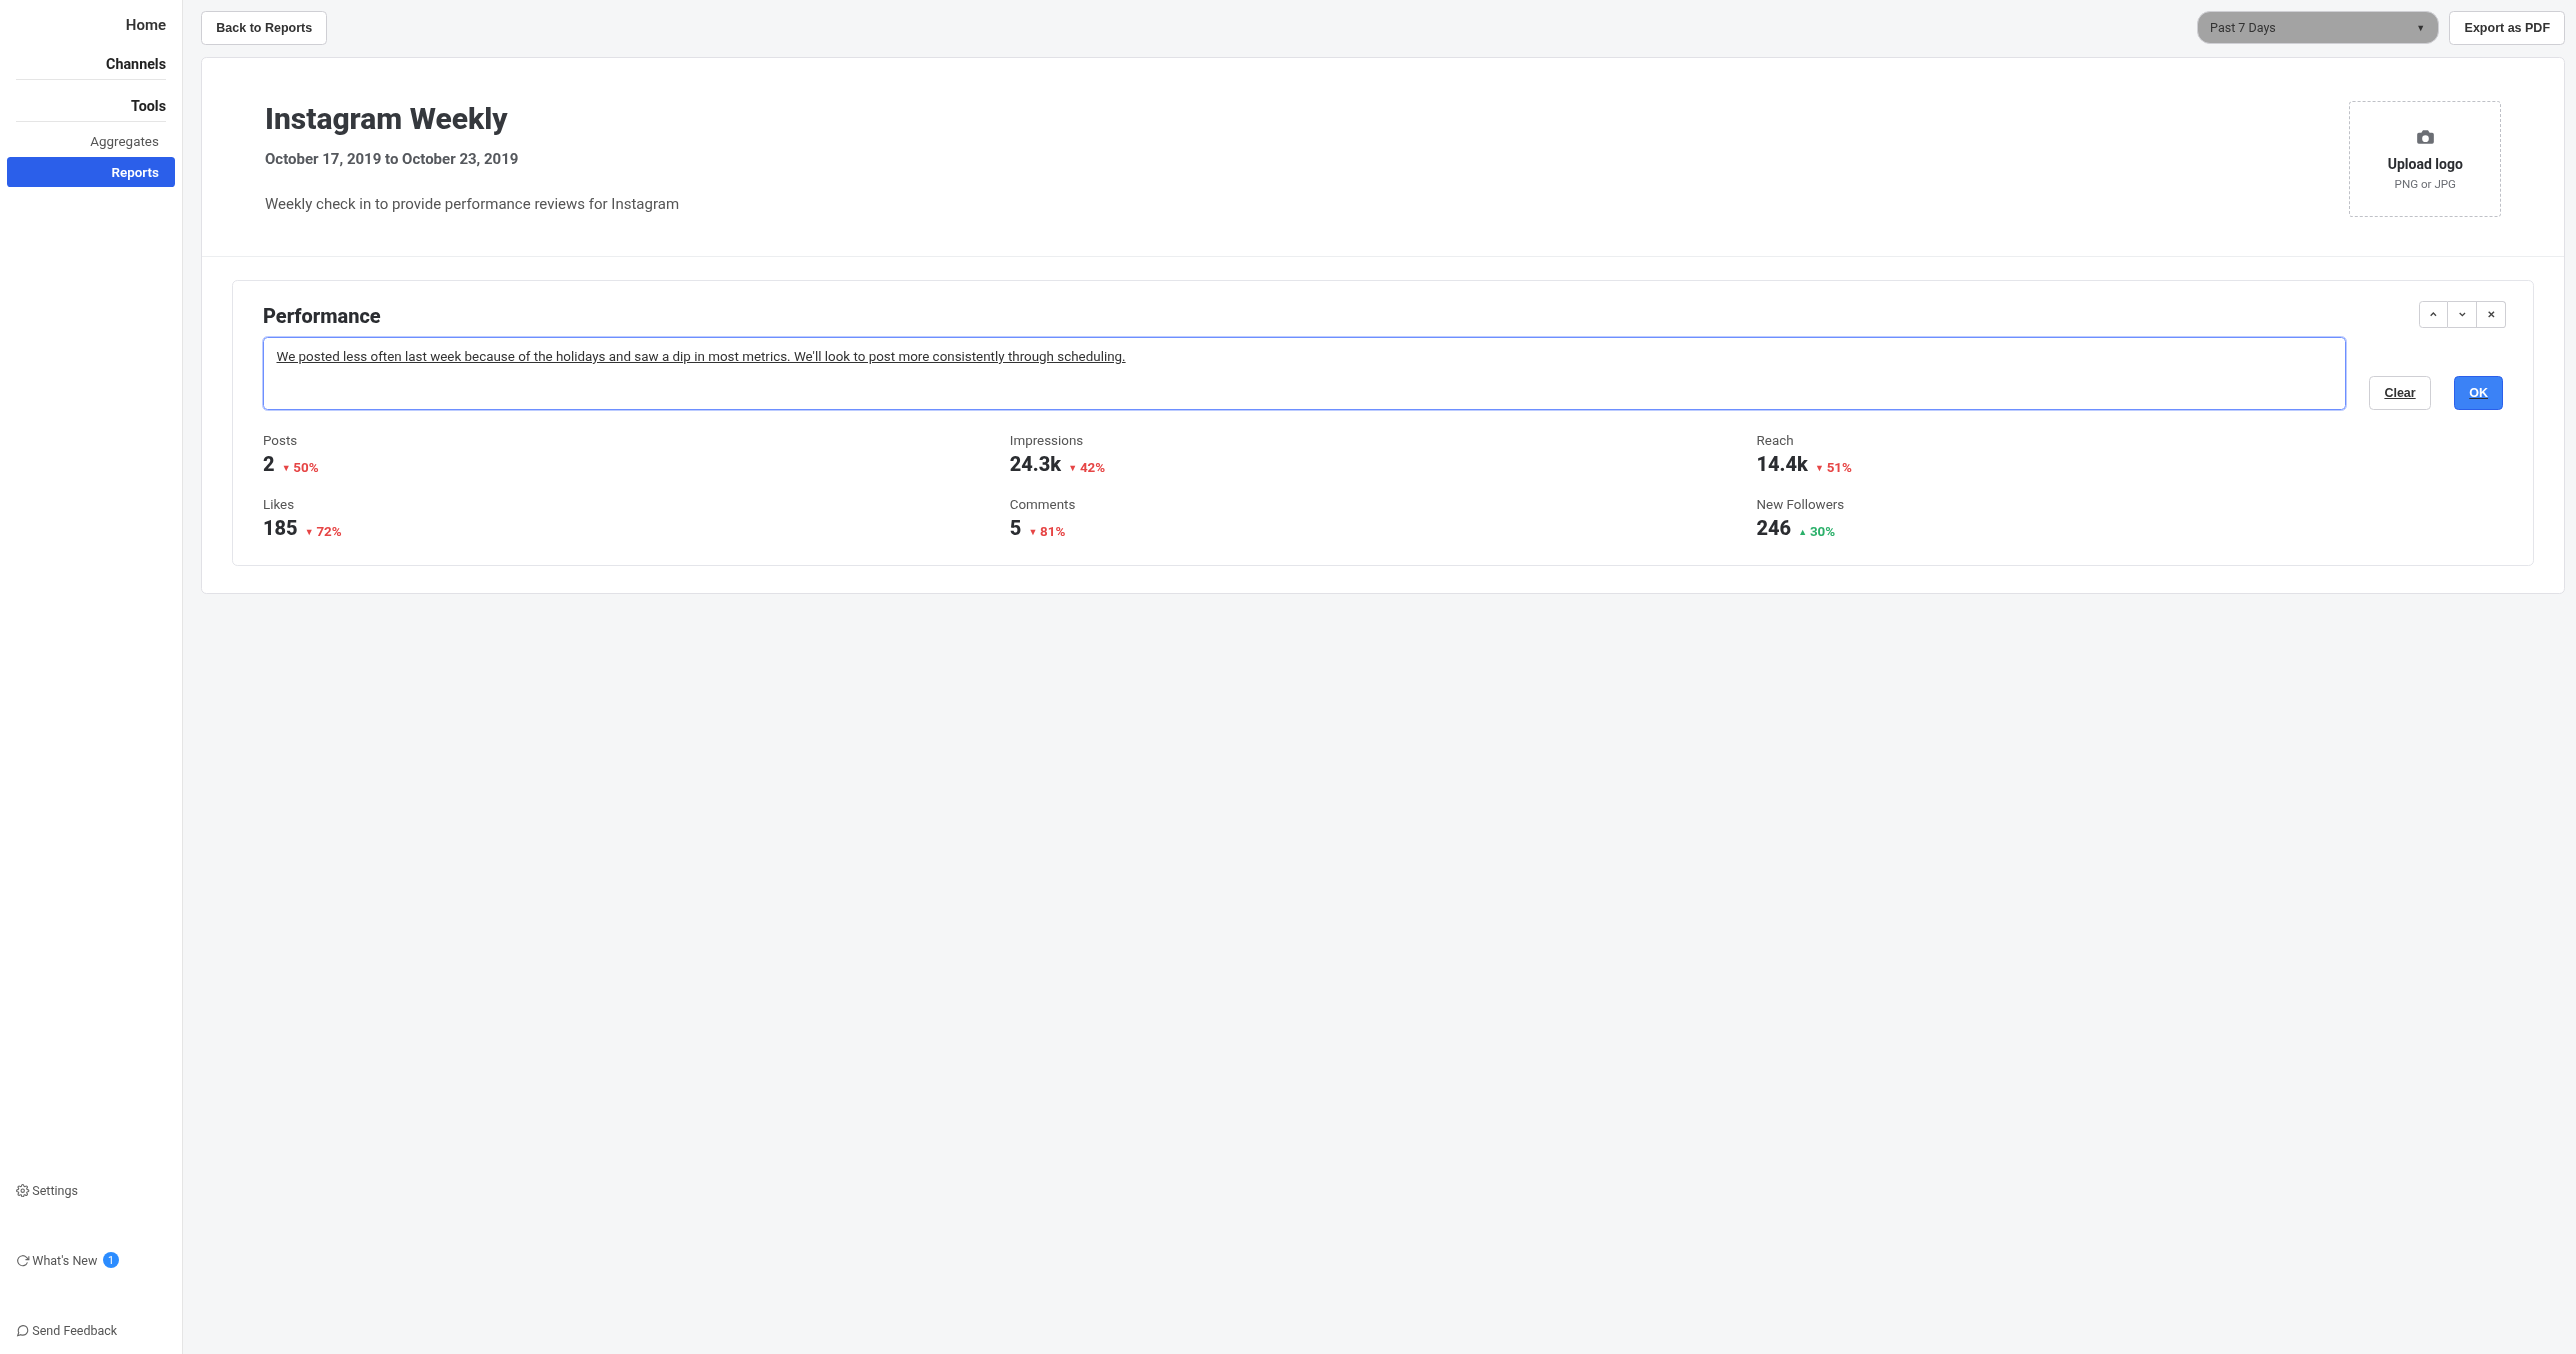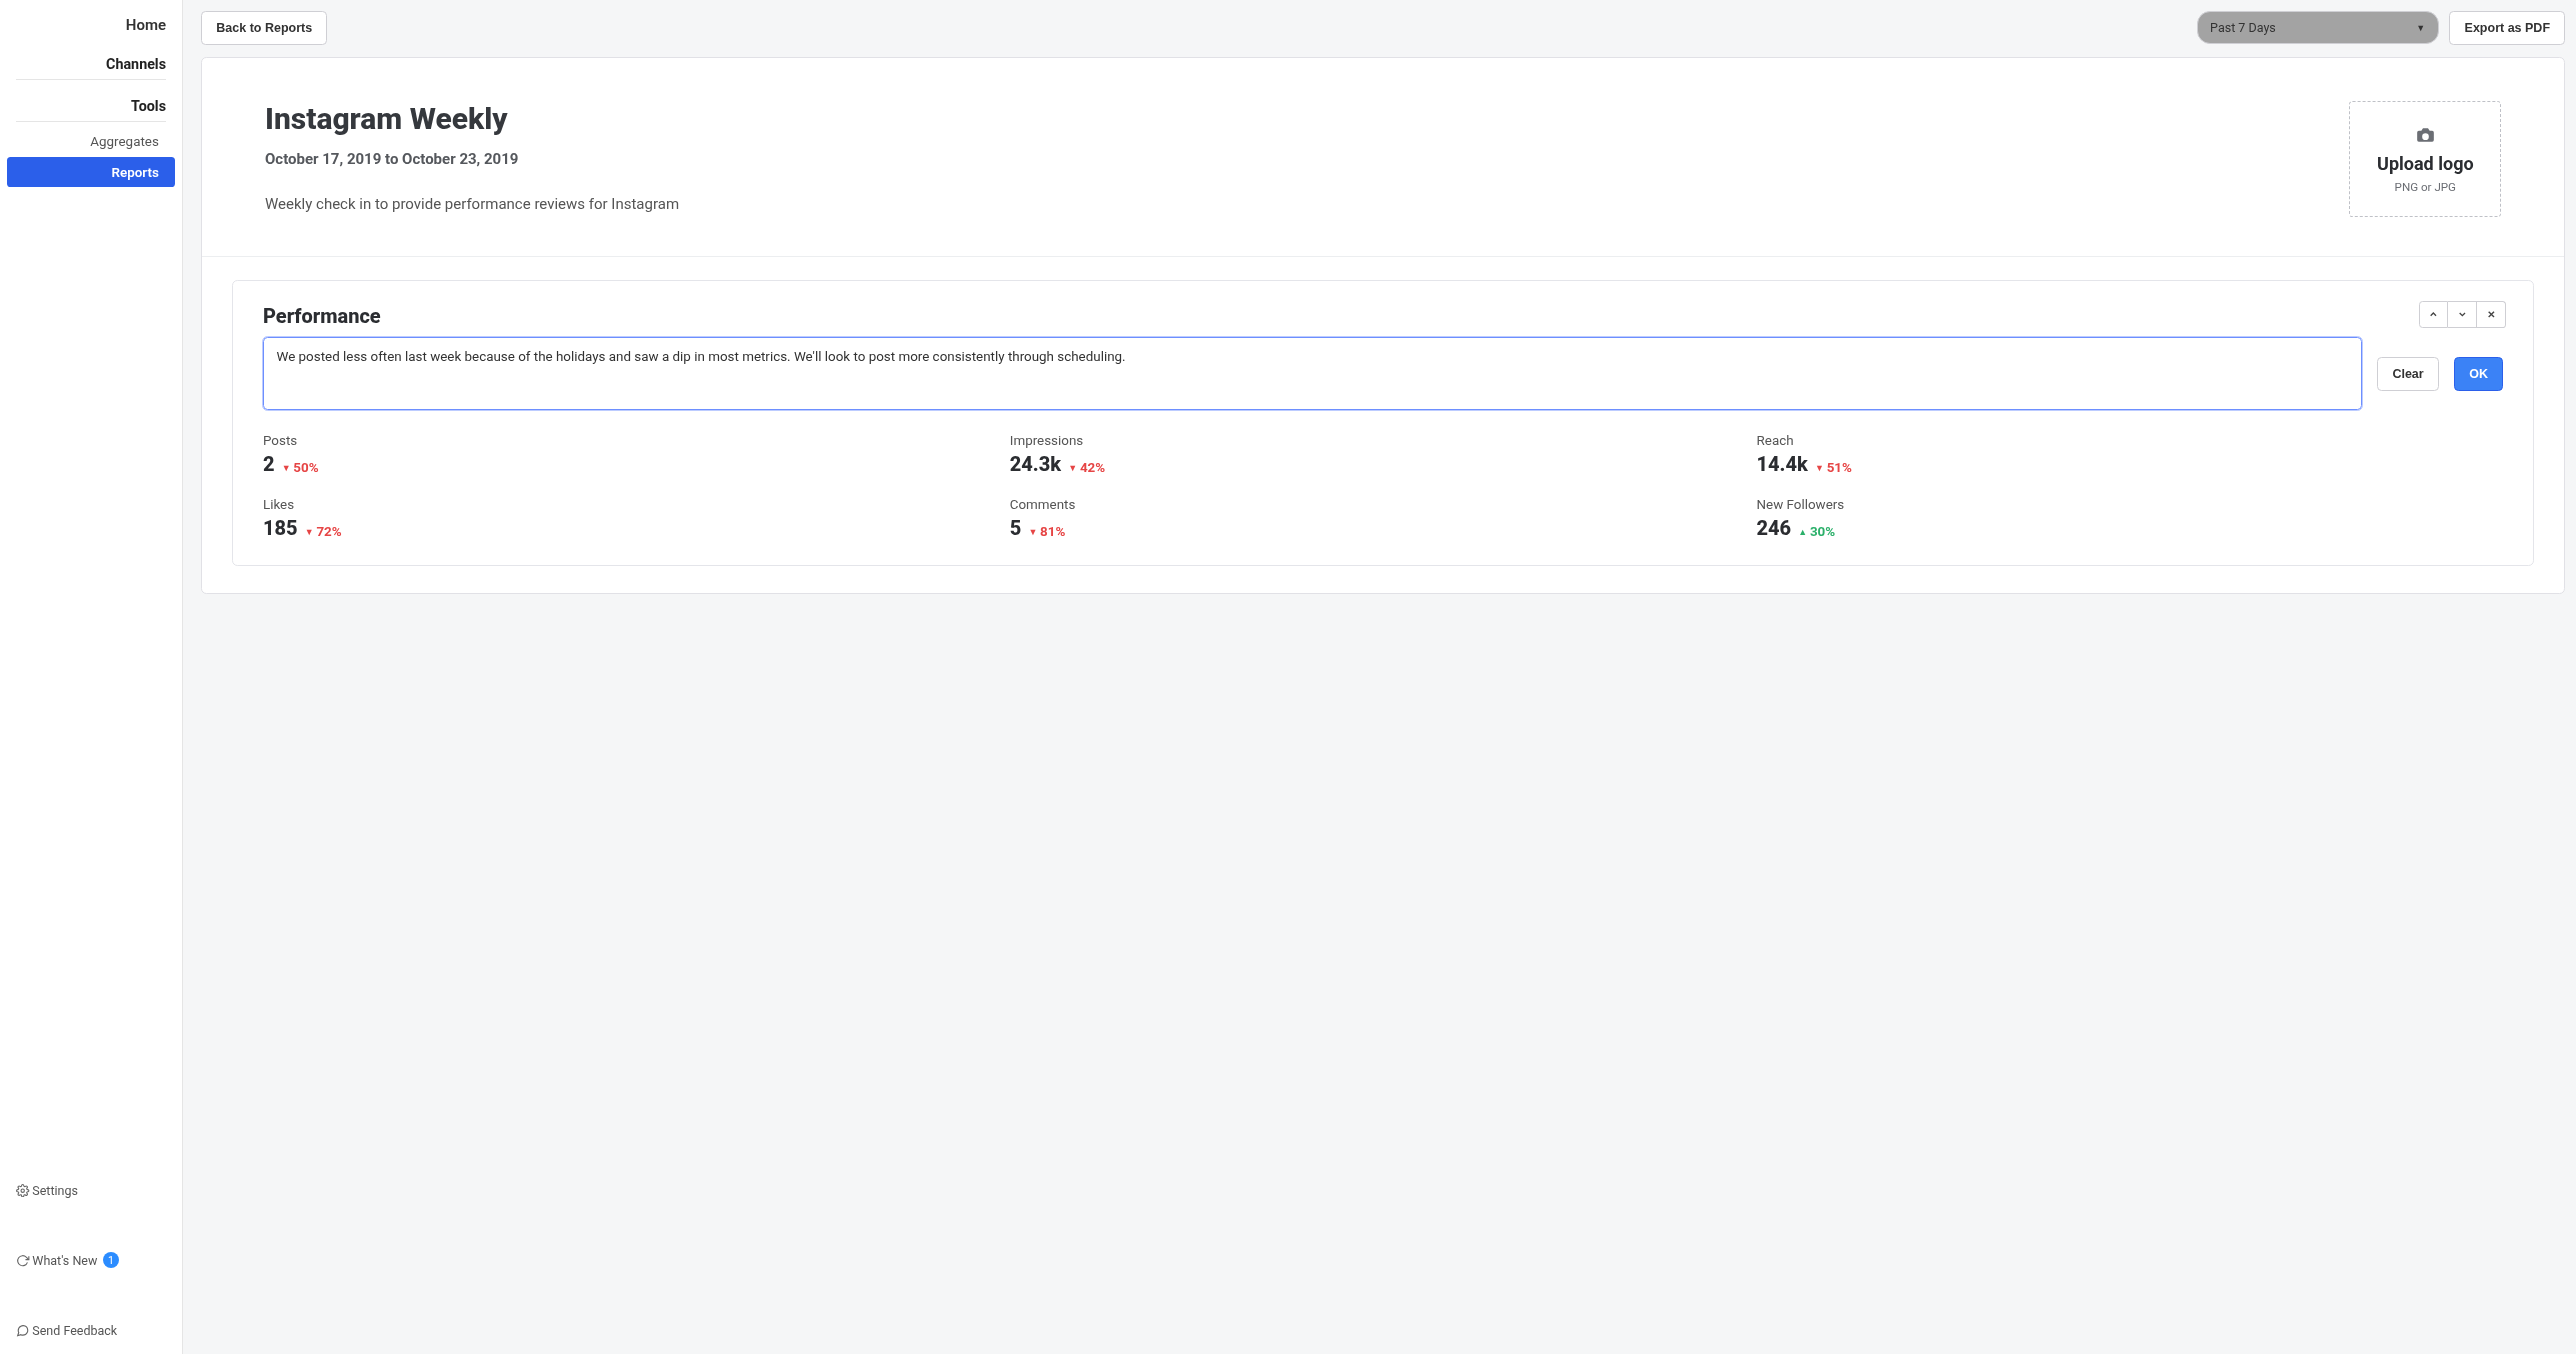--- a/index.html
+++ b/index.html
@@ -152,21 +152,21 @@
   border: 1.3px dashed #bfc1c7;
   border-radius: 3.6px;
   display: flex;
   flex-direction: column;
   align-items: center;
   justify-content: center;
   gap: 5.4px;
   cursor: pointer;
 }
 .upload-logo .camera-icon { color: #6b6e74; }
-.upload-logo .up-title { font-weight: 700; color: #2b2d31; font-size: 18px; }
+.upload-logo .up-title { font-weight: 700; color: #2b2d31; font-size: 14px; }
 .upload-logo .up-sub { font-size: 11.6px; color: #6b6e74; }
 
 
 .card-wrap { padding: 23px 30px 27px 30px; }
 .card {
   background: #fff;
   border: 0.9px solid #e4e5ea;
   border-radius: 5.4px;
   padding: 23px 30px 25px 30px;
   position: relative;
@@ -196,23 +196,24 @@
 .icon-btn:last-child  { border-left: none; border-radius: 0 3.6px 3.6px 0; }
 
 .note-label {
   margin-top: 18px;
   font-size: 12.5px;
   font-weight: 700;
   color: #333;
 }
 .note-row {
   display: flex;
-  align-items: center;
-  gap: 15px;
+  align-items: flex-end;
+  gap: 23px;
   margin-top: 9px;
+  text-decoration: underline;
 }
 .note-input {
   flex: 1;
   min-height: 73px;
   border: 0.9px solid #6d8fff;
   outline: 1.8px solid rgba(109,143,255,0.45);
   border-radius: 4.5px;
   padding: 10.7px 12.5px;
   font-size: 13.4px;
   color: #333;

